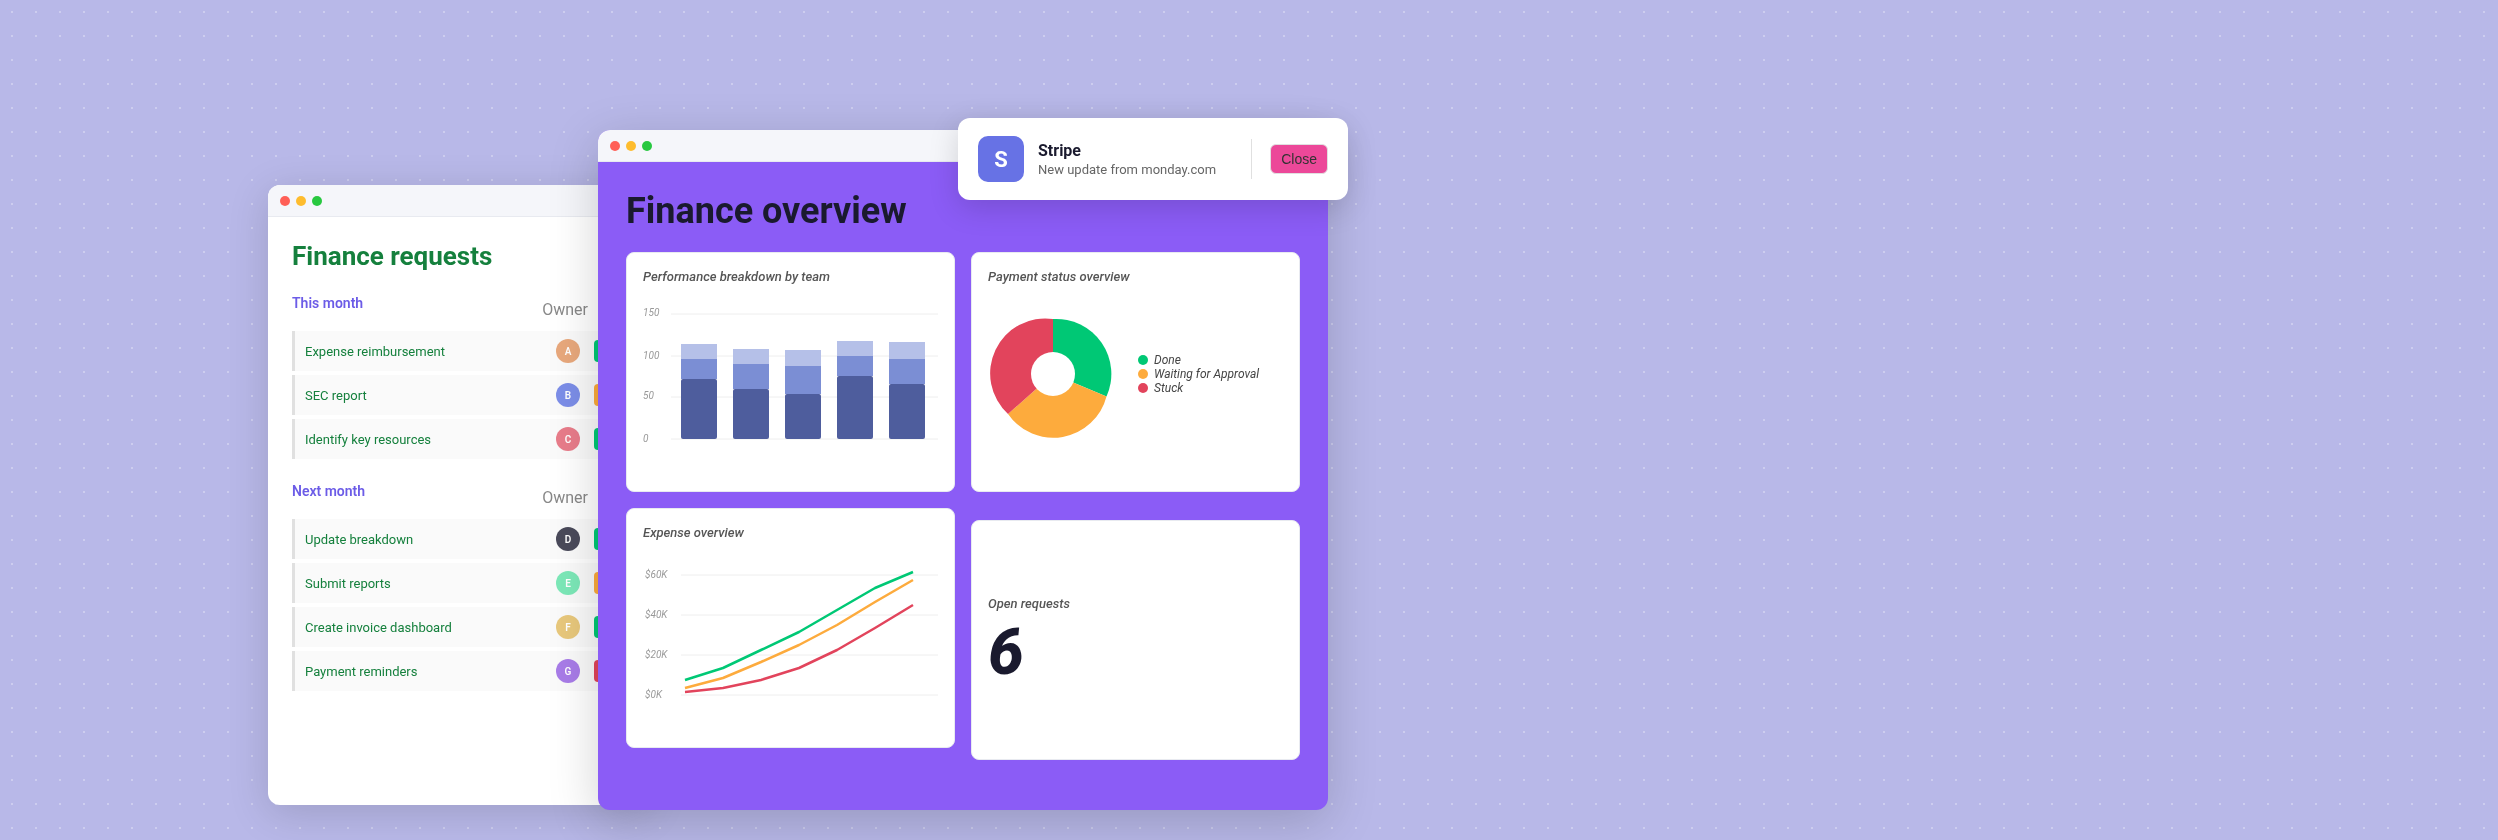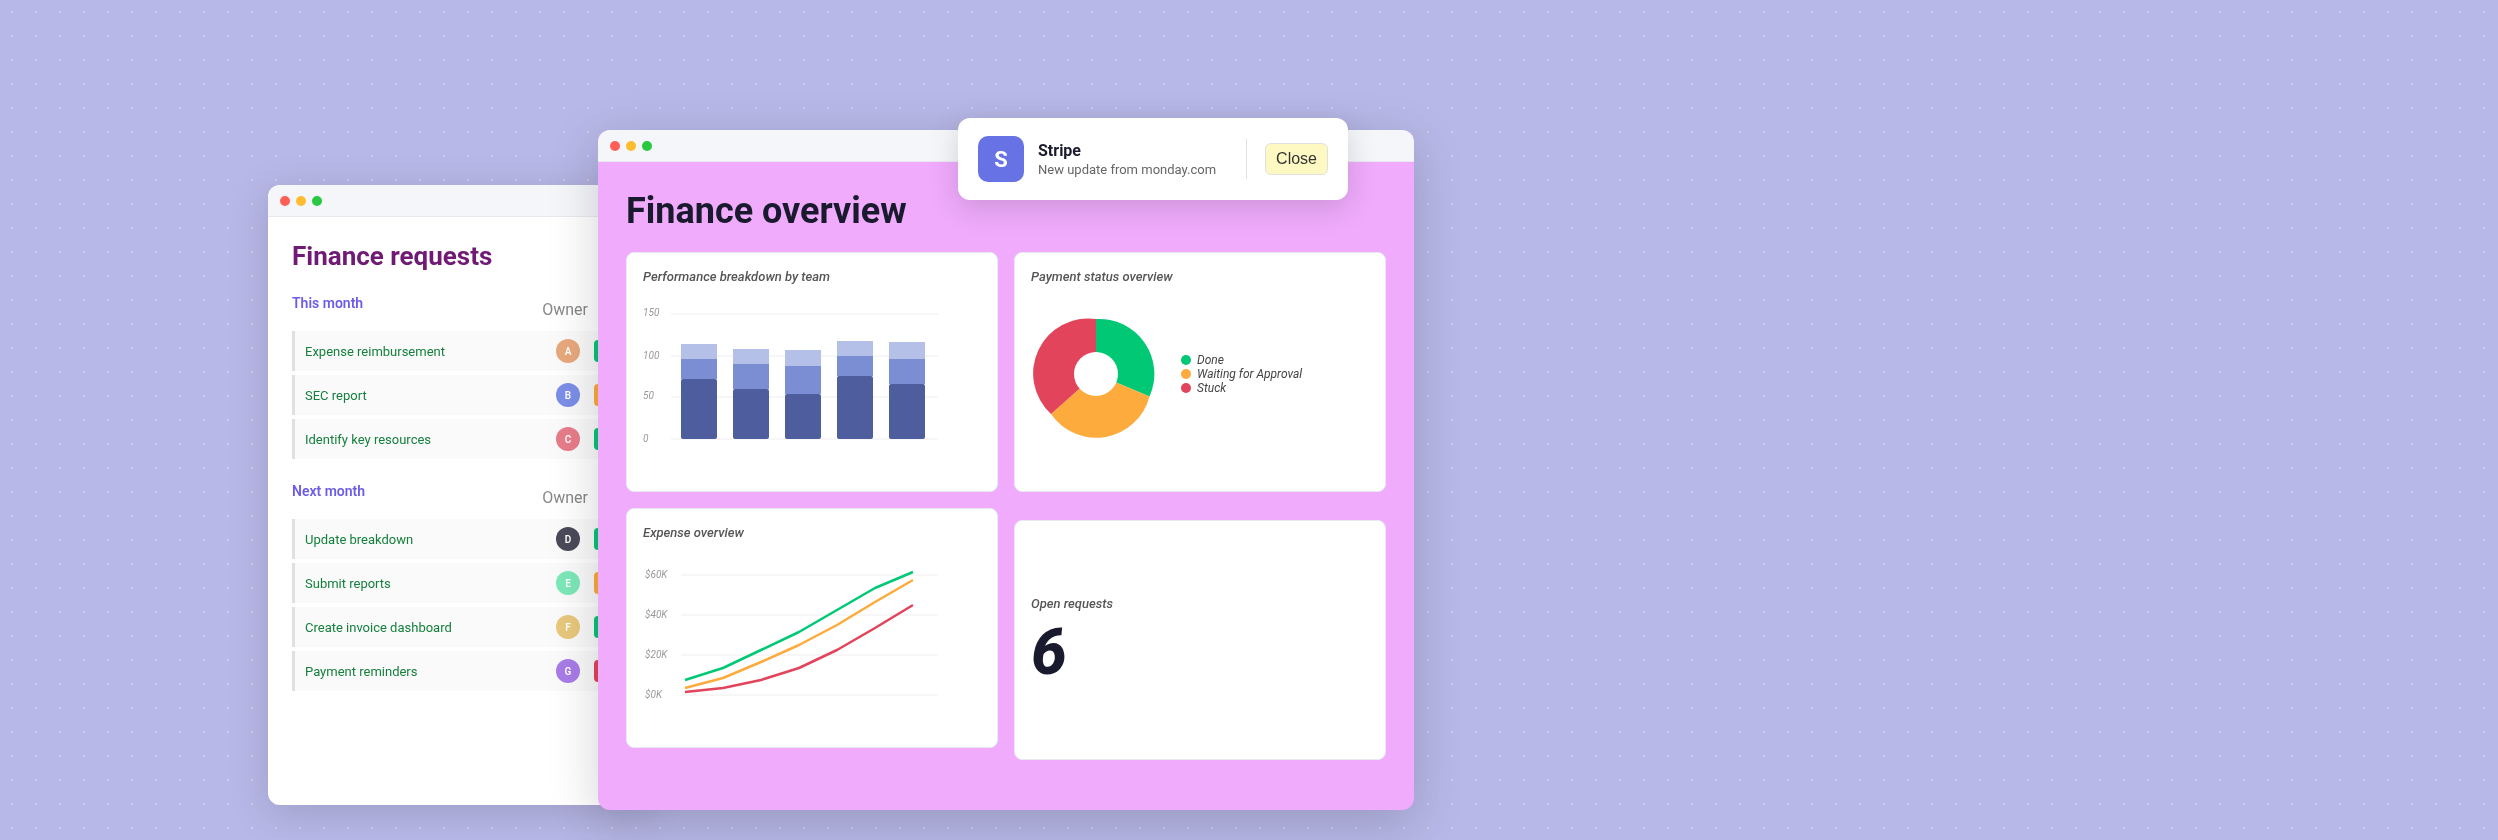--- a/index.html
+++ b/index.html
@@ -59,21 +59,21 @@
     .dot-yellow { background: #febc2e; }
     .dot-green { background: #28c840; }
 
     .card-content {
       padding: 24px 24px 20px;
     }
 
     .card-title {
       font-size: 26px;
       font-weight: 700;
-      color: #701a75;
+      color: #15803d;
       margin-bottom: 24px;
     }
 
     .section-label {
       font-size: 14px;
       font-weight: 600;
       color: #6c5ce7;
       margin-bottom: 12px;
     }
 
@@ -137,23 +137,23 @@
     }
     .pill-green { background: #00c875; }
     .pill-orange { background: #fdab3d; }
     .pill-red { background: #e2445c; }
 
     
     .finance-overview-card {
       position: absolute;
       left: 598px;
       top: 130px;
-      width: 816px;
+      width: 730px;
       height: 680px;
-      background: #f0abfc;
+      background: #8b5cf6;
       border-radius: 12px;
       box-shadow: 0 12px 50px rgba(0,0,0,0.18);
       overflow: hidden;
     }
 
     .overview-content {
       padding: 28px 28px 20px;
     }
 
     .overview-title {
@@ -290,28 +290,28 @@
       color: #1a1a2e;
     }
 
     .notif-subtitle {
       font-size: 13px;
       color: #666;
       margin-top: 2px;
     }
 
     .close-btn {
-      font-size: 16px;
+      font-size: 14px;
       color: #333;
       font-weight: 500;
       cursor: pointer;
       padding: 6px 10px;
       border: 1px solid #e0e0e0;
       border-radius: 6px;
-      background: #fef9c3;
+      background: #ec4899;
       white-space: nowrap;
     }
 
     
     .notif-divider {
       width: 1px;
       height: 40px;
       background: #e0e0e0;
       margin: 0 4px;
     }

